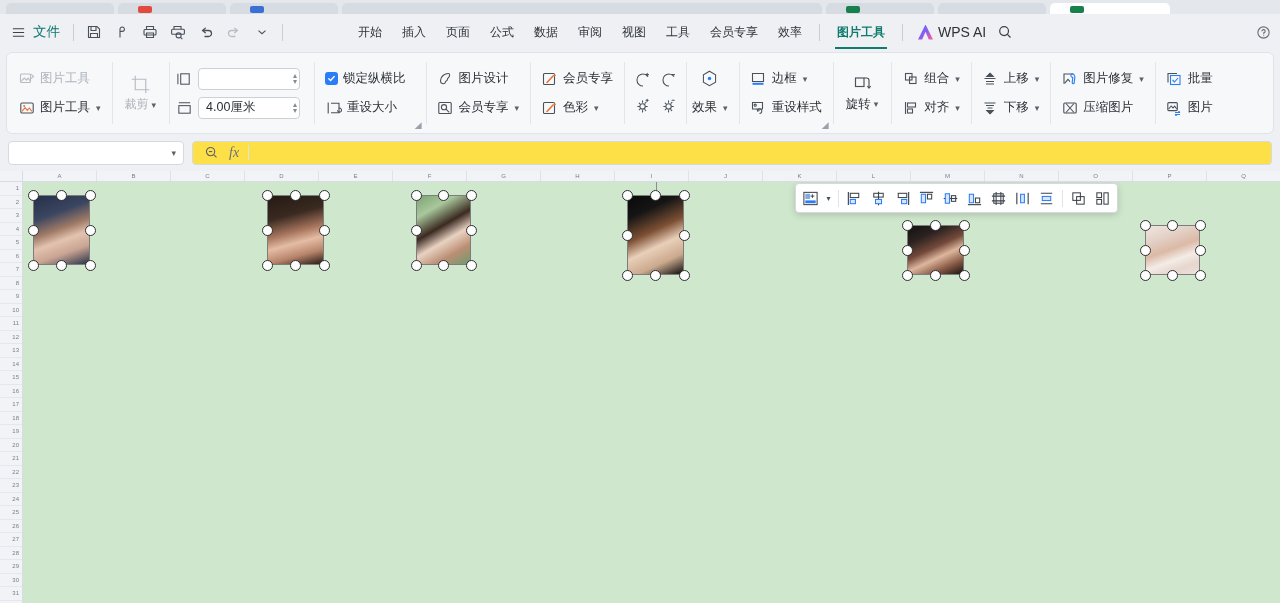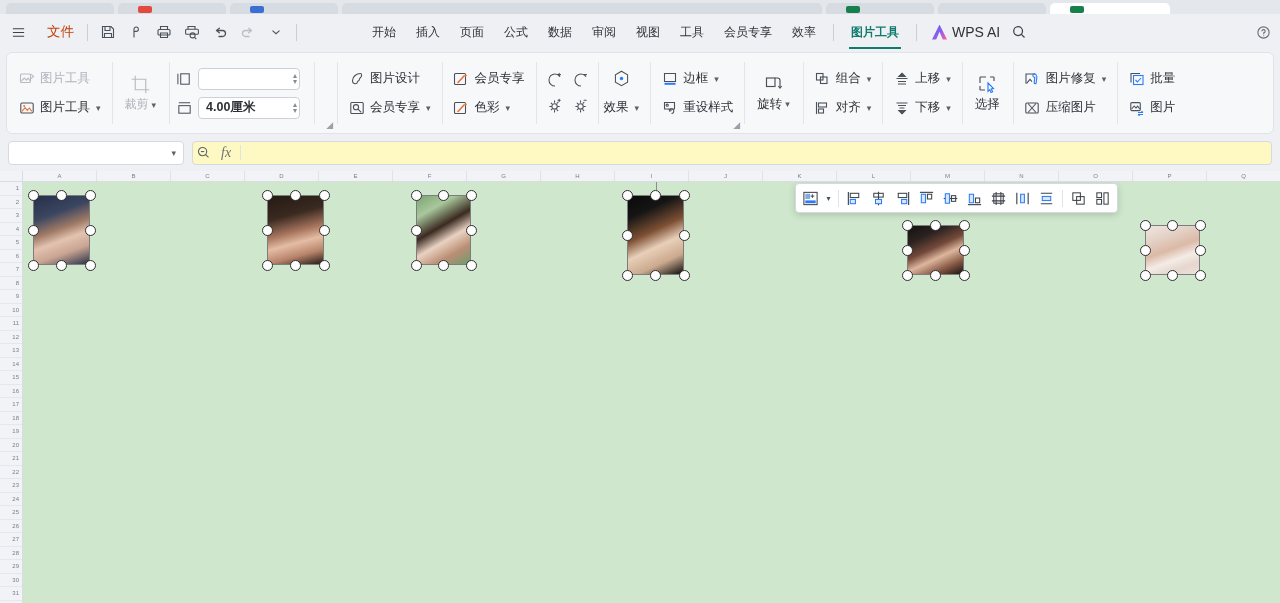--- a/index.html
+++ b/index.html
@@ -32,22 +32,22 @@
     position: relative;
   }
   .qa-group { display: flex; align-items: center; gap: 2px; }
   .icon-btn {
     width: 26px; height: 26px; border-radius: 5px;
     display: flex; align-items: center; justify-content: center;
     color: #4a5159;
   }
   .icon-btn svg { display: block; }
   .filemenu {
-    display: flex; align-items: center; gap: 20px;
-    font-size: 13.5px; color: #c2410c; padding: 0 6px 0 2px;
+    display: flex; align-items: center; gap: 6px;
+    font-size: 13.5px; color: #0f766e; padding: 0 6px 0 2px;
   }
   .vsep { width: 1px; height: 17px; background: #c9ced6; margin: 0 7px; }
   .tabs {
     display: flex; align-items: center; gap: 0px;
     margin-left: 58px;
   }
   .tab {
     font-size: 12px; color: #2e3338; padding: 4px 10px;
     position: relative; white-space: nowrap;
   }
@@ -94,37 +94,37 @@
   .caret { font-size: 9px; color: #5a616a; margin-left: 1px; }
   .chk {
     width: 13px; height: 13px; border-radius: 3px; background: #2b7cf7;
     display: flex; align-items: center; justify-content: center; flex: none;
   }
   .chk svg { display:block; }
   .spinwrap {
     display: flex; align-items: center; border: 1px solid #ccd1d8; border-radius: 4px;
     background: #fff; height: 22px; width: 102px; padding: 0 2px 0 7px; font-size: 12.5px; color: #2b3036;
   }
-  .spinwrap .val { flex: 1; font-weight: bold; }
+  .spinwrap .val { flex: 1; }
   .spin-arrows { display: flex; flex-direction: column; color: #858c95; line-height: 6px; font-size: 8px; }
   .dlg-launcher {
     position: absolute; right: 4px; bottom: 3px; color: #9aa1aa; font-size: 9px;
   }
 
   
   .formulabar {
     height: 37px; background: #eef0f4; display: flex; align-items: center; padding: 0 8px; gap: 8px;
   }
   .namebox {
     width: 176px; height: 24px; background: #fff; border: 1px solid #d5d9e0; border-radius: 4px;
     display: flex; align-items: center; justify-content: flex-end; padding-right: 7px; color: #555c65; font-size: 10px;
   }
   .fbar {
-    flex: 1; height: 24px; background: #fef9c3; border: 1px solid #d5d9e0; border-radius: 4px;
-    display: flex; align-items: center; gap: 9px; padding: 0 2px;
+    flex: 1; height: 24px; background: #fde047; border: 1px solid #d5d9e0; border-radius: 4px;
+    display: flex; align-items: center; gap: 9px; padding: 0 10px;
   }
   .fx { font-style: italic; font-family: "Liberation Serif", serif; font-size: 14px; color: #6b727b; }
   .fsep { width: 1px; height: 15px; background: #dfe3e8; }
 
   
   .sheet { position: relative; height: calc(603px - 14px - 36px - 84px - 37px); }
   .colhead {
     height: 11px; background: #f1f3f6; border-bottom: 1px solid #d9dde3;
     display: flex; position: relative;
   }
@@ -365,20 +365,40 @@
           <span class="spin-arrows">
                 <span>▴</span>
                 <span>▾</span>
               </span>
         </span>
       </div>
     </div>
   </div>
 
   <div class="rgroup" style="padding-right:16px">
+    <div class="rcol">
+      <div class="ritem">
+        <span class="chk">
+          <svg width="9" height="9" viewBox="0 0 10 10" fill="none" stroke="#fff" stroke-width="1.5" stroke-linecap="round">
+            <path d="M2 5.2l2 2 4-4.4"></path>
+              </svg>
+        </span>
+        <span>锁定纵横比</span>
+      </div>
+      <div class="ritem">
+        <span class="gi">
+          <svg width="16" height="16" viewBox="0 0 16 16" fill="none" stroke="#4a5159" stroke-width="1.1">
+            <path d="M2.2 2.5v11"></path>
+                <path d="M5 3.2h8v9.6H5"></path>
+                <path d="M11.5 10.2a2 2 0 1 0 1.2-1.9"></path>
+              </svg>
+        </span>
+        <span>重设大小</span>
+      </div>
+    </div>
     <span class="dlg-launcher">◢</span>
   </div>
 
   <div class="rgroup">
     <div class="rcol">
       <div class="ritem">
         <span class="gi">
           <svg width="16" height="16" viewBox="0 0 16 16" fill="none" stroke="#4a5159" stroke-width="1.1">
             <path d="M11.5 2.5c-4 0-8 3-8 7 0 2 1.2 3.2 3 3.2 1.3 0 1.8-.7 1.8-1.4 0-1.4 2-1 2-2.6 0-2 2.3-2.2 2.3-4.3 0-1.2-.6-1.9-1.1-1.9z"></path>
               </svg>
@@ -570,33 +590,20 @@
                 <path d="M4 5.5h8M5.5 8h5"></path>
                 <path d="M8 13.8l3.2-3.2H4.8z" fill="#4a5159"></path>
               </svg>
         </span>
         <span>下移</span>
         <span class="caret">▾</span>
       </div>
     </div>
   </div>
 
-  <div class="rgroup">
-    <div class="rcol" style="align-items:center">
-      <div class="ritem vert">
-        <span class="gi" style="width:21px;height:21px">
-          <svg width="20" height="20" viewBox="0 0 20 20" fill="none" stroke="#4a5159" stroke-width="1.15">
-            <path d="M3 3h6M3 3v6M17 3h-4M17 3v4M3 16h5M3 16v-4"></path>
-            <path d="M11 9l5.5 5.5-2.3.4 1.4 2.8-1.5.8-1.4-2.8-1.7 1.6z" fill="#fff" stroke="#2b7cf7"></path>
-              </svg>
-        </span>
-        <span style="font-size:12.5px">选择</span>
-      </div>
-    </div>
-  </div>
 
   <div class="rgroup">
     <div class="rcol">
       <div class="ritem">
         <span class="gi">
           <svg width="16" height="16" viewBox="0 0 16 16" fill="none" stroke="#4a5159" stroke-width="1.1">
             <path d="M2 12.8V3h9"></path>
                 <path d="M2.6 12.4l3.4-4 2 2.2"></path>
             <path d="M12.3 4.6a1.7 1.7 0 1 0-1.5 1.7l-.6 5.2a1 1 0 0 0 2 .3l.6-5.2a1.7 1.7 0 0 0-.5-2z" stroke="#2b7cf7"></path>
               </svg>

